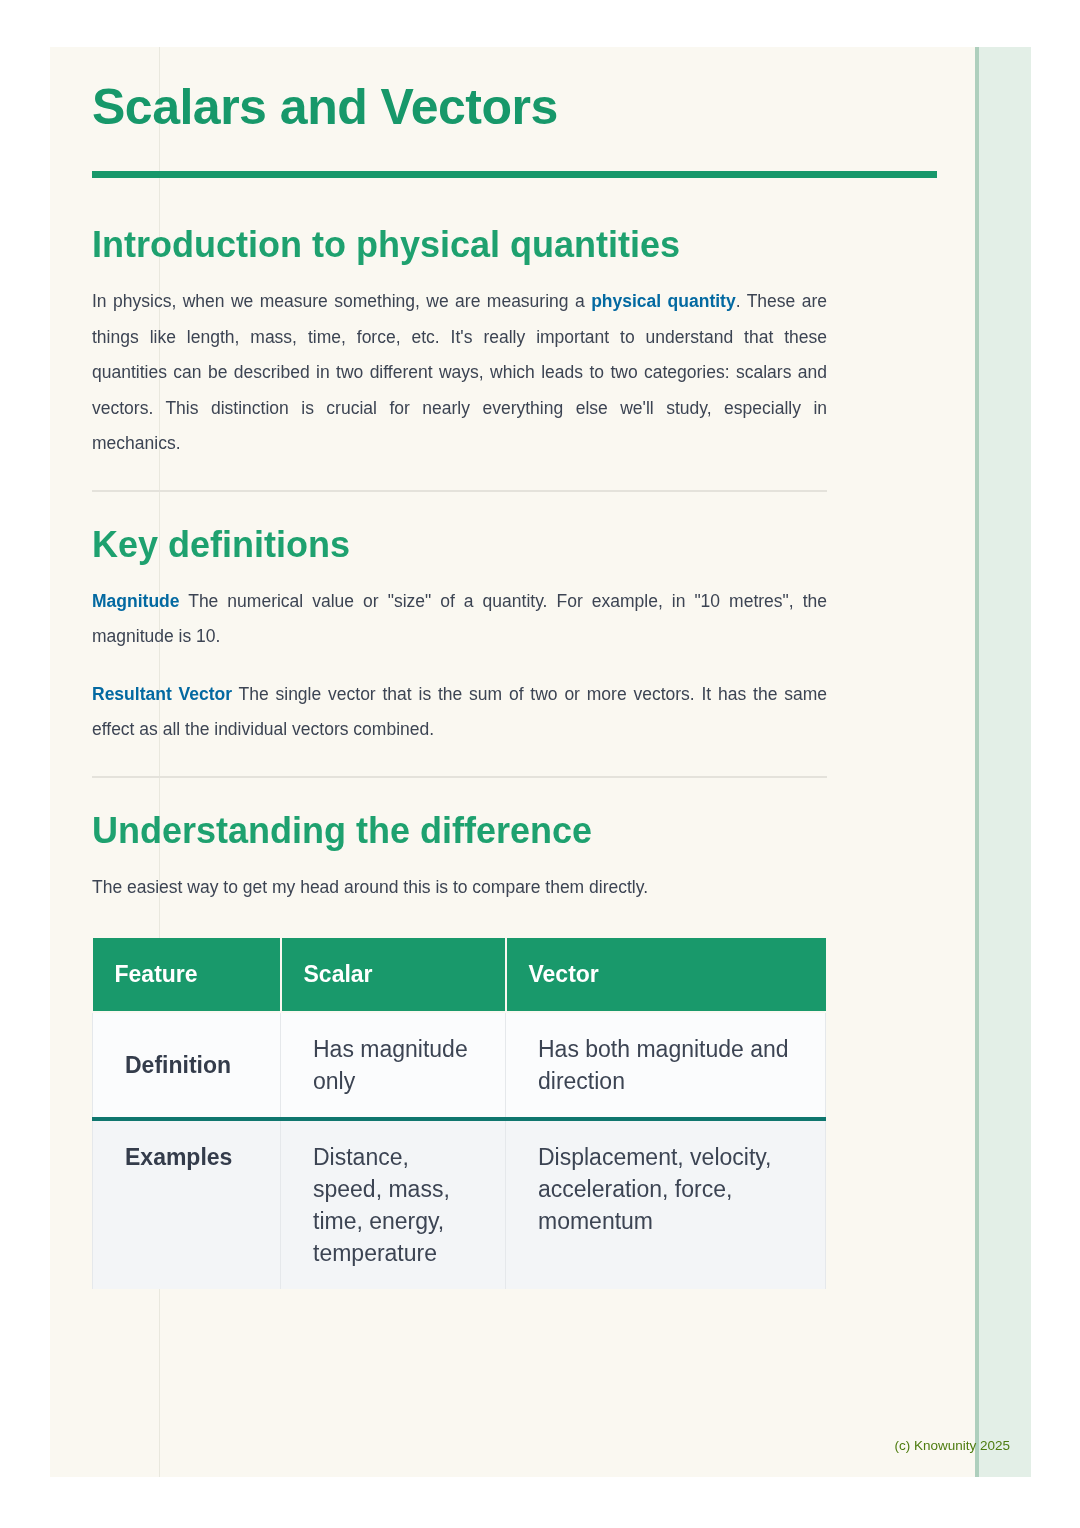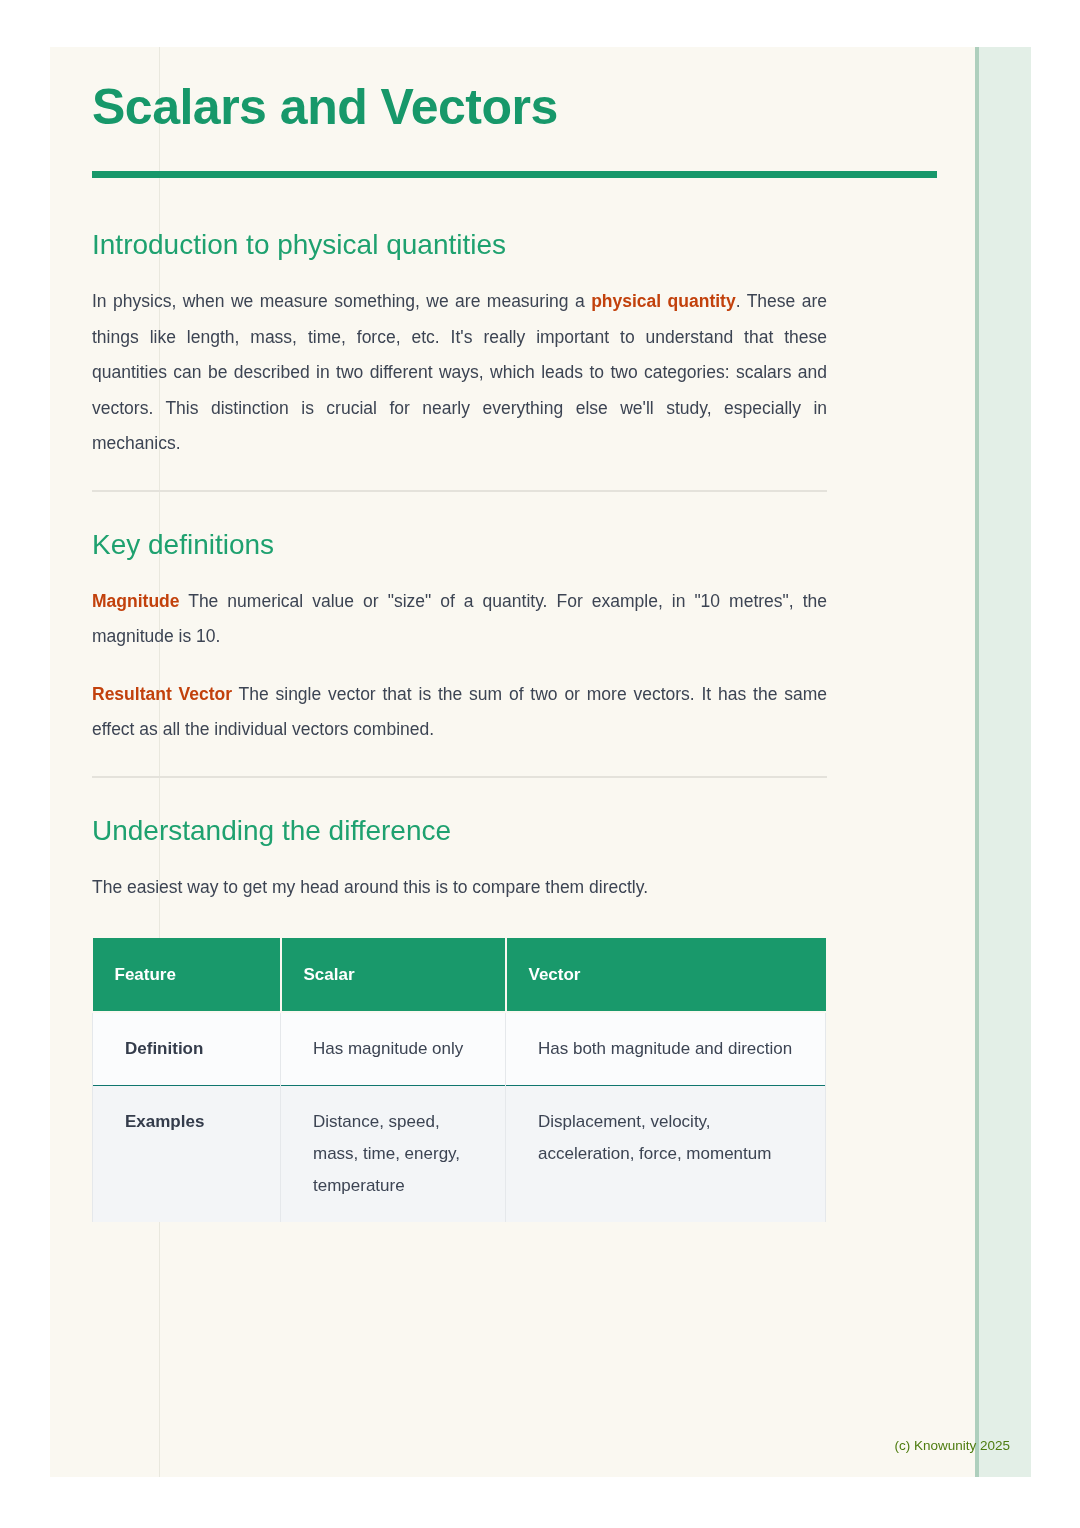--- a/index.html
+++ b/index.html
@@ -59,48 +59,48 @@
     letter-spacing: -0.5px;
   }
   .title-rule {
     margin-top: 36px;
     width: 845px;
     height: 7px;
     background: #17986a;
   }
   h2.section-heading {
     margin: 0;
-    font-size: 28px;
+    font-size: 36px;
     line-height: 34px;
-    font-weight: 400;
+    font-weight: 700;
     color: #1ea16f;
   }
   h2.mt-first { margin-top: 50px; }
   h2.mt-next  { margin-top: 36px; }
   p.body-text {
     margin: 22px 0 0 0;
     width: 735px;
     font-size: 17.5px;
     line-height: 35.5px;
     color: #3c4453;
     text-align: justify;
   }
-  p.body-text .b { font-weight: 700; color: #c2410c; }
+  p.body-text .b { font-weight: 700; color: #0369a1; }
   hr.section-divider {
     border: none;
     border-top: 2px solid #e4e2db;
     margin: 28px 0 0 0;
     width: 735px;
   }
   .table-wrap { margin-top: 33px; width: 733px; }
   table.compare {
     border-collapse: collapse;
     table-layout: fixed;
     width: 733px;
-    font-size: 17px;
+    font-size: 23px;
     color: #3c4453;
   }
   table.compare col.c1 { width: 188px; }
   table.compare col.c2 { width: 225px; }
   table.compare col.c3 { width: 320px; }
   table.compare th {
     background: #19996b;
     color: #ffffff;
     font-weight: 700;
     text-align: left;
@@ -112,21 +112,21 @@
   table.compare th:last-child { border-right: none; }
   table.compare td {
     padding: 20px 32px;
     line-height: 32px;
     border-right: 1px solid #e5e8eb;
     border-left: 1px solid #e5e8eb;
     box-sizing: border-box;
     margin-left: 21px;
   }
   tr.row-definition td { background: #fbfcfd; vertical-align: middle; }
-  tr.row-examples  td { background: #f3f5f7; vertical-align: top; border-top: 1px solid #0f766e; }
+  tr.row-examples  td { background: #f3f5f7; vertical-align: top; border-top: 4px solid #0f766e; }
   td.feature-cell { font-weight: 700; color: #343c4b; }
   .watermark {
     position: absolute;
     top: 1391px;
     right: 21px;
     font-size: 13.5px;
     color: #4d7c0f;
     z-index: 5;
     white-space: nowrap;
   }

